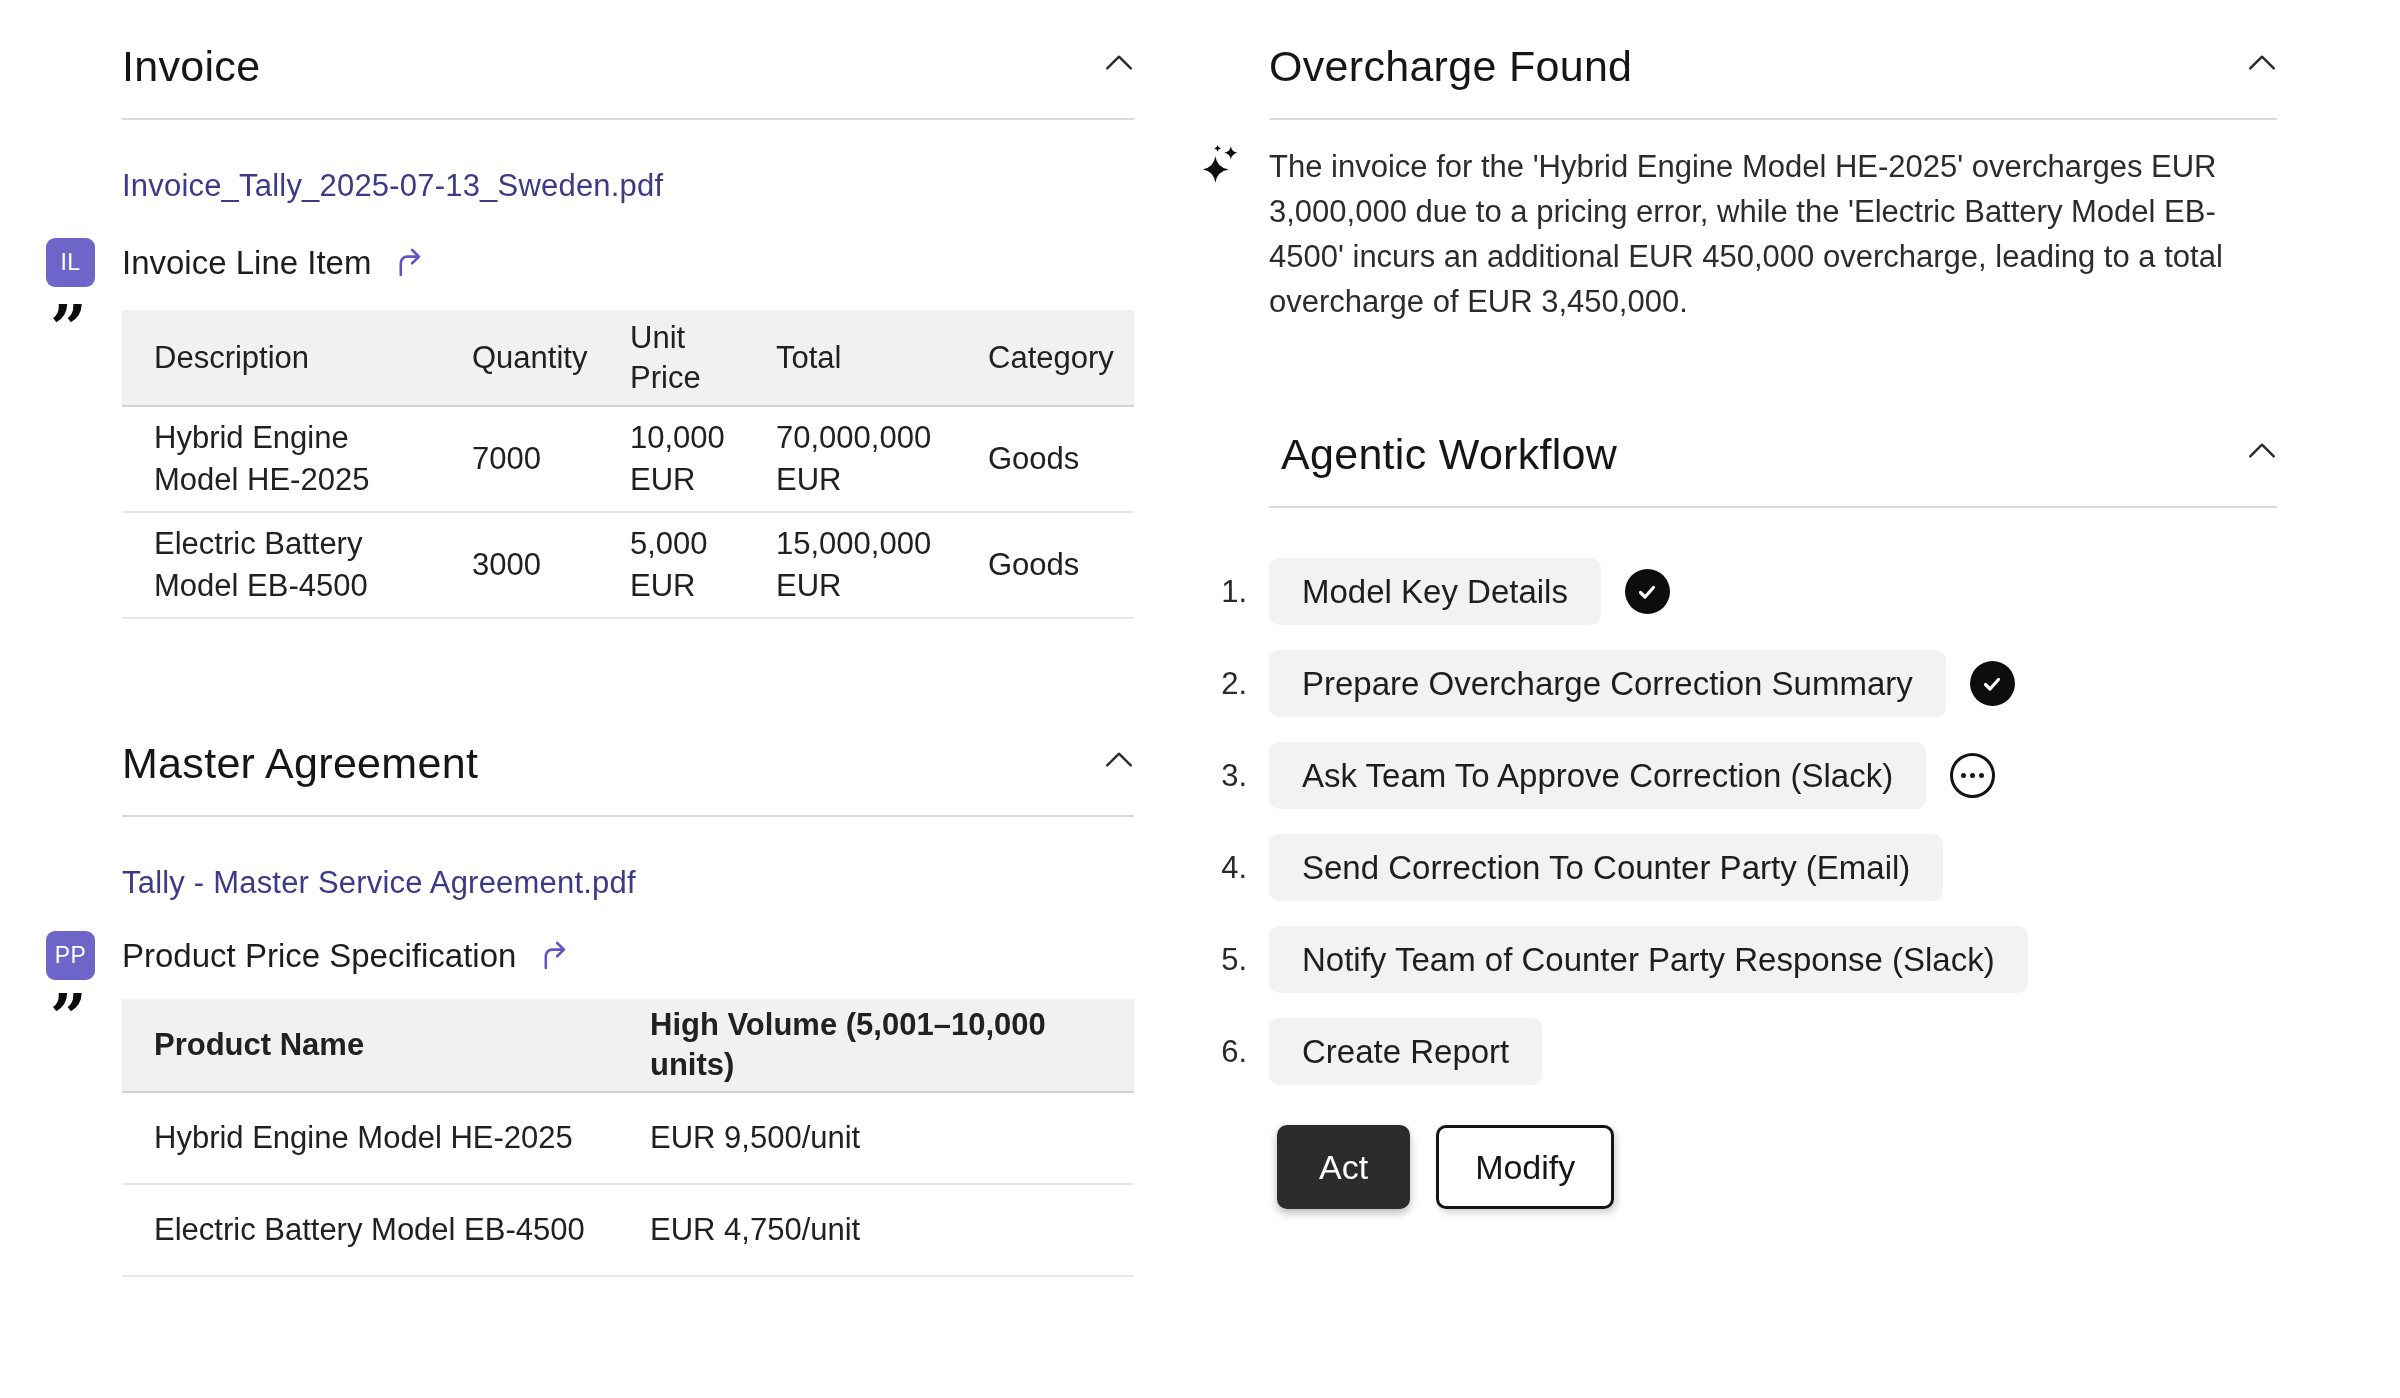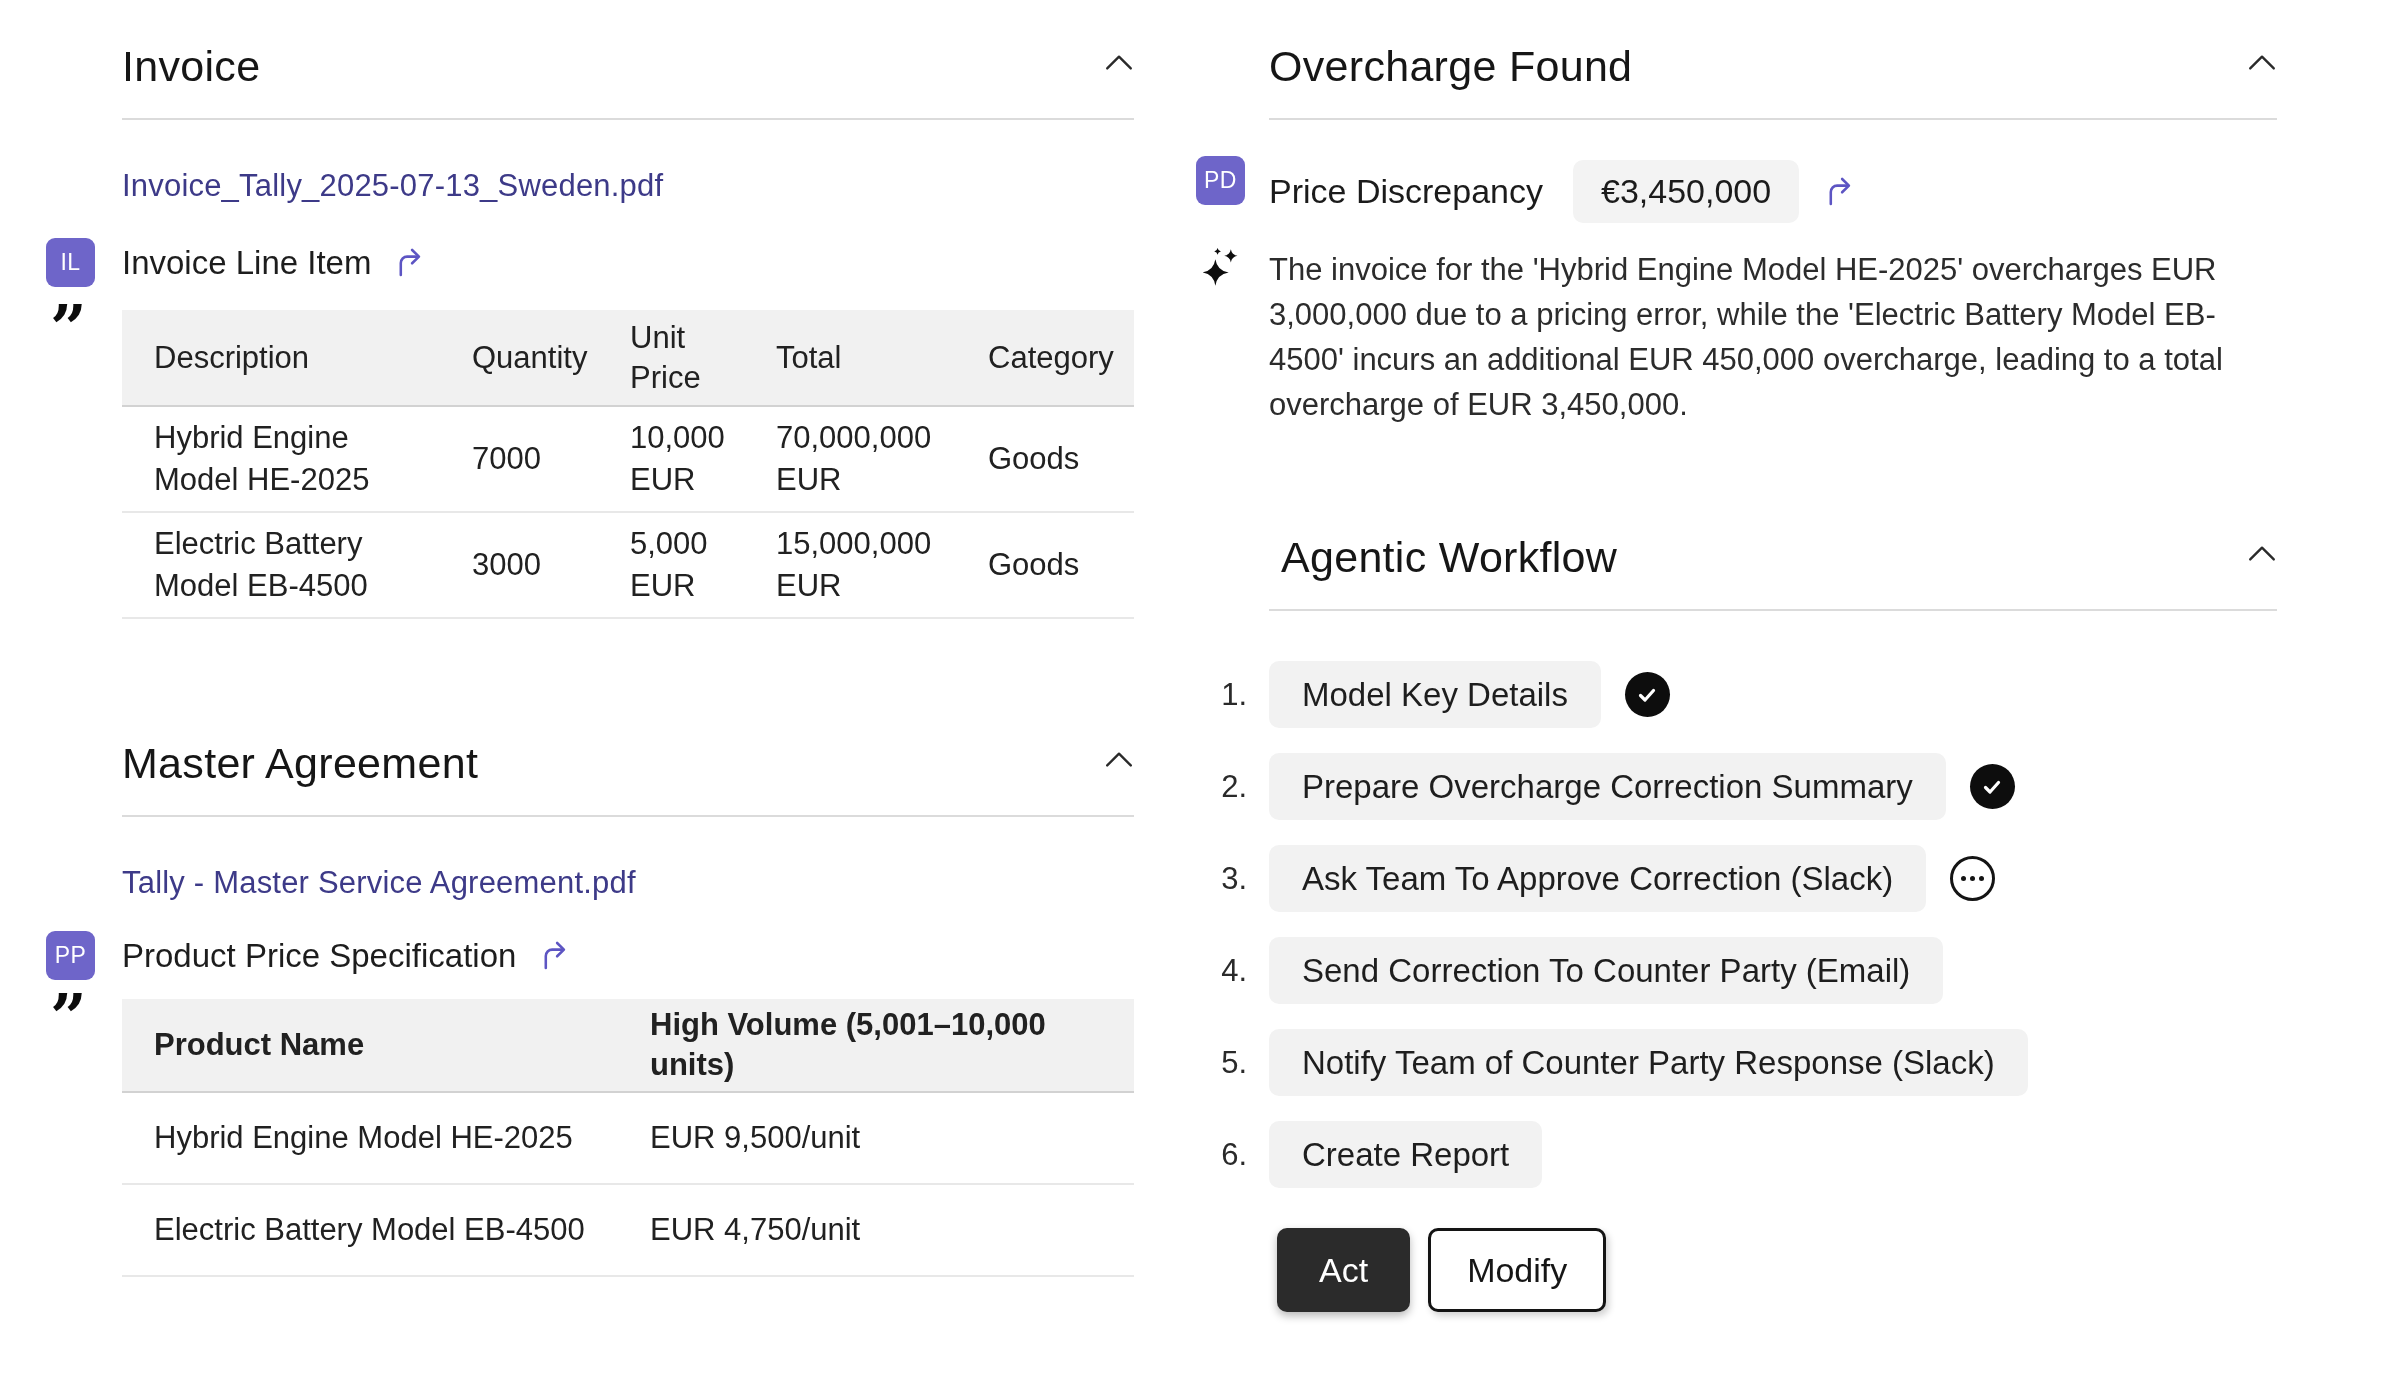--- a/index.html
+++ b/index.html
@@ -73,21 +73,21 @@
   .chip{background:#f2f2f2;border-radius:10px;height:67px;line-height:67px;
     padding:0 33px;font-size:33px;color:#1e1e1e;white-space:nowrap;}
   .status{margin-left:24px;flex:none;line-height:0;}
   .check-circle{width:45px;height:45px;border-radius:50%;background:#0d0d0d;
     display:flex;align-items:center;justify-content:center;}
   .pending-circle{width:45px;height:45px;border-radius:50%;border:3px solid #141414;
     box-sizing:border-box;display:flex;align-items:center;justify-content:center;gap:4px;}
   .dot{width:5px;height:5px;border-radius:50%;background:#141414;}
 
   
-  .btn-row{margin-top:40px;display:flex;gap:18px;padding-left:8px;}
+  .btn-row{margin-top:40px;display:flex;gap:26px;padding-left:8px;}
   .act-btn{height:84px;padding:0 42px;border:none;border-radius:10px;background:#2b2b2b;
     color:#ffffff;font-size:34px;font-family:inherit;cursor:pointer;
     box-shadow:0 4px 8px rgba(0,0,0,.28);}
   .modify-btn{height:84px;padding:0 36px;border:3px solid #141414;border-radius:10px;
     background:#ffffff;color:#161616;font-size:34px;font-family:inherit;cursor:pointer;
     box-sizing:border-box;box-shadow:3px 4px 7px rgba(0,0,0,.18);}
 </style>
 </head>
 <body>
 
@@ -214,31 +214,20 @@
     <div class="sec-title">Overcharge Found</div>
     <button class="chev-btn">
       <span>
         <svg width="30" height="20" viewBox="0 0 28 18">
             <path d="M3 15 L14 4 L25 15" fill="none" stroke="#2a2a2a" stroke-width="2.2" stroke-linecap="round" stroke-linejoin="round"></path>
           </svg>
       </span>
     </button>
   </div>
 
-  <div class="finding-row">
-    <span class="badge badge-r">PD</span>
-    <span class="finding-label">Price Discrepancy</span>
-    <span class="amount-chip">€3,450,000</span>
-    <span class="arrow-icon">
-      <svg width="34" height="34" viewBox="0 0 24 24">
-          <path d="M5.5 20.5 V12 a4.5 4.5 0 0 1 4.5 -4.5 H17.5" fill="none" stroke="#5d55c3" stroke-width="1.8" stroke-linecap="round" stroke-linejoin="round"></path>
-          <path d="M13.5 2.8 L18.3 7.5 L13.5 12.2" fill="none" stroke="#5d55c3" stroke-width="1.8" stroke-linecap="round" stroke-linejoin="round"></path>
-        </svg>
-    </span>
-  </div>
 
   <div class="summary-row">
     <span class="sparkle">
       <svg width="38" height="42" viewBox="0 0 34 38" fill="#0d0d0d">
         <path d="M11 11 Q12.6 21.4 23 23 Q12.6 24.6 11 35 Q9.4 24.6 -1 23 Q9.4 21.4 11 11 Z"></path>
         <path d="M25 2 Q25.9 7.1 31 8 Q25.9 8.9 25 14 Q24.1 8.9 19 8 Q24.1 7.1 25 2 Z"></path>
         <path d="M13 1 Q13.45 3.55 16 4 Q13.45 4.45 13 7 Q12.55 4.45 10 4 Q12.55 3.55 13 1 Z"></path>
       </svg>
     </span>
     <p class="summary-text">The invoice for the 'Hybrid Engine Model HE-2025' overcharges EUR 3,000,000 due to a pricing error, while the 'Electric Battery Model EB-4500' incurs an additional EUR 450,000 overcharge, leading to a total overcharge of EUR 3,450,000.</p>

